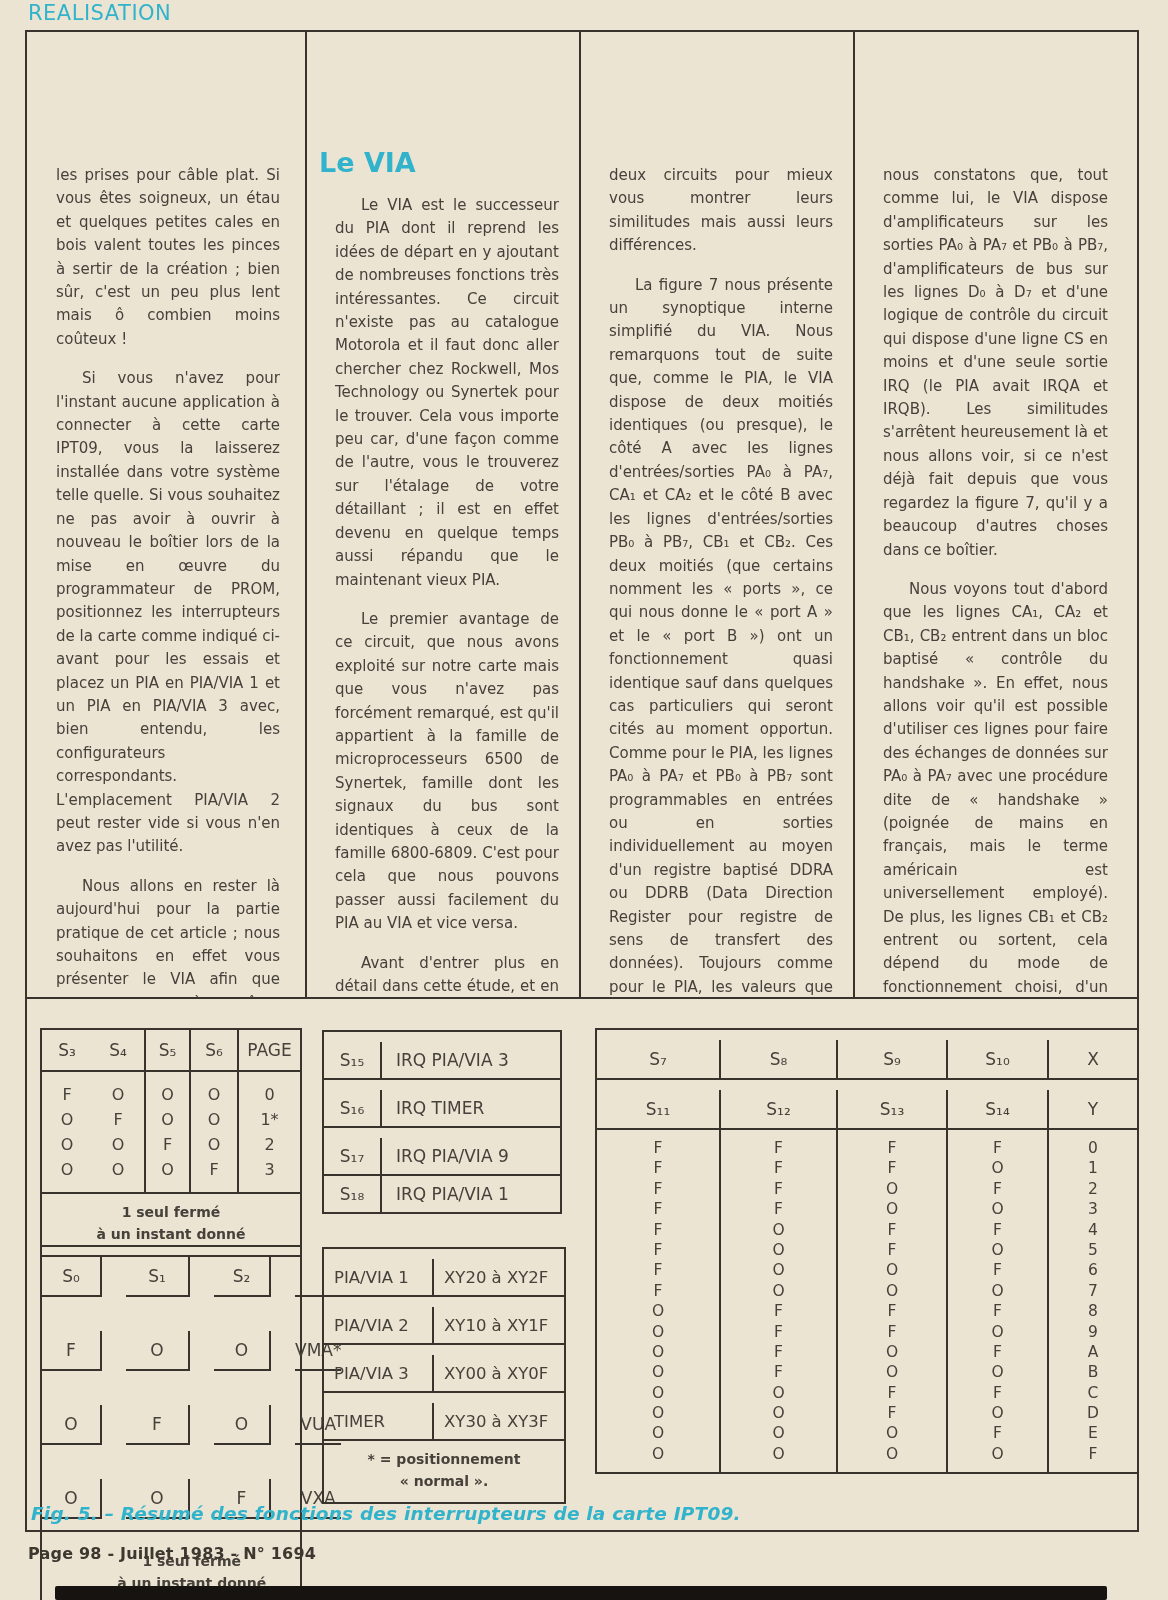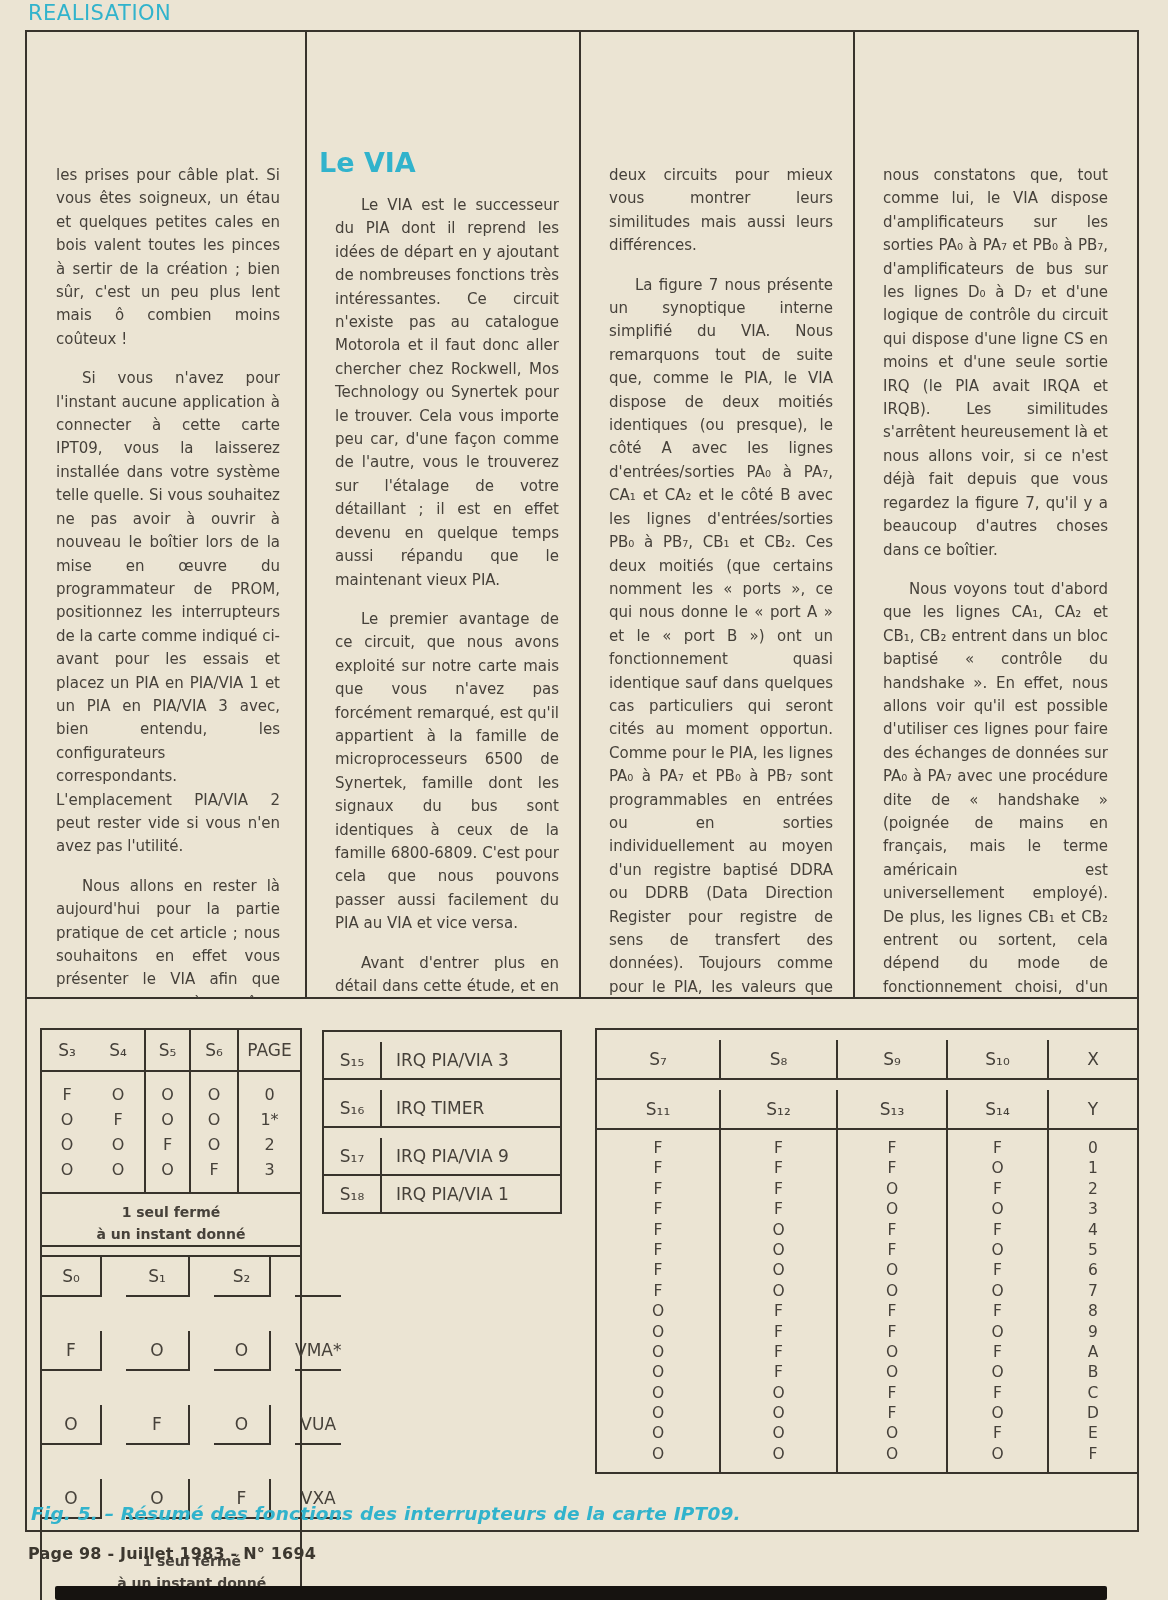--- a/index.html
+++ b/index.html
@@ -178,20 +178,32 @@
       <div class="cell lab br bb">S₁₅</div>
       <div class="cell desc bb">IRQ PIA/VIA 3</div>
       <div class="cell lab br bb">S₁₆</div>
       <div class="cell desc bb">IRQ TIMER</div>
       <div class="cell lab br bb">S₁₇</div>
       <div class="cell desc bb">IRQ PIA/VIA 9</div>
       <div class="cell lab br">S₁₈</div>
       <div class="cell desc">IRQ PIA/VIA 1</div>
     </div>
 
+    <div class="tbl tD">
+      <div class="cell desc br bb">PIA/VIA 1</div>
+      <div class="cell desc bb">XY20 à XY2F</div>
+      <div class="cell desc br bb">PIA/VIA 2</div>
+      <div class="cell desc bb">XY10 à XY1F</div>
+      <div class="cell desc br bb">PIA/VIA 3</div>
+      <div class="cell desc bb">XY00 à XY0F</div>
+      <div class="cell desc br bb">TIMER</div>
+      <div class="cell desc bb">XY30 à XY3F</div>
+      <div class="note">* = positionnement
+« normal ».</div>
+    </div>
 
     <div class="tbl tE">
       <div class="h br bb">S₇</div>
       <div class="h br bb">S₈</div>
       <div class="h br bb">S₉</div>
       <div class="h br bb">S₁₀</div>
       <div class="h bb">X</div>
       <div class="h br bb">S₁₁</div>
       <div class="h br bb">S₁₂</div>
       <div class="h br bb">S₁₃</div>

